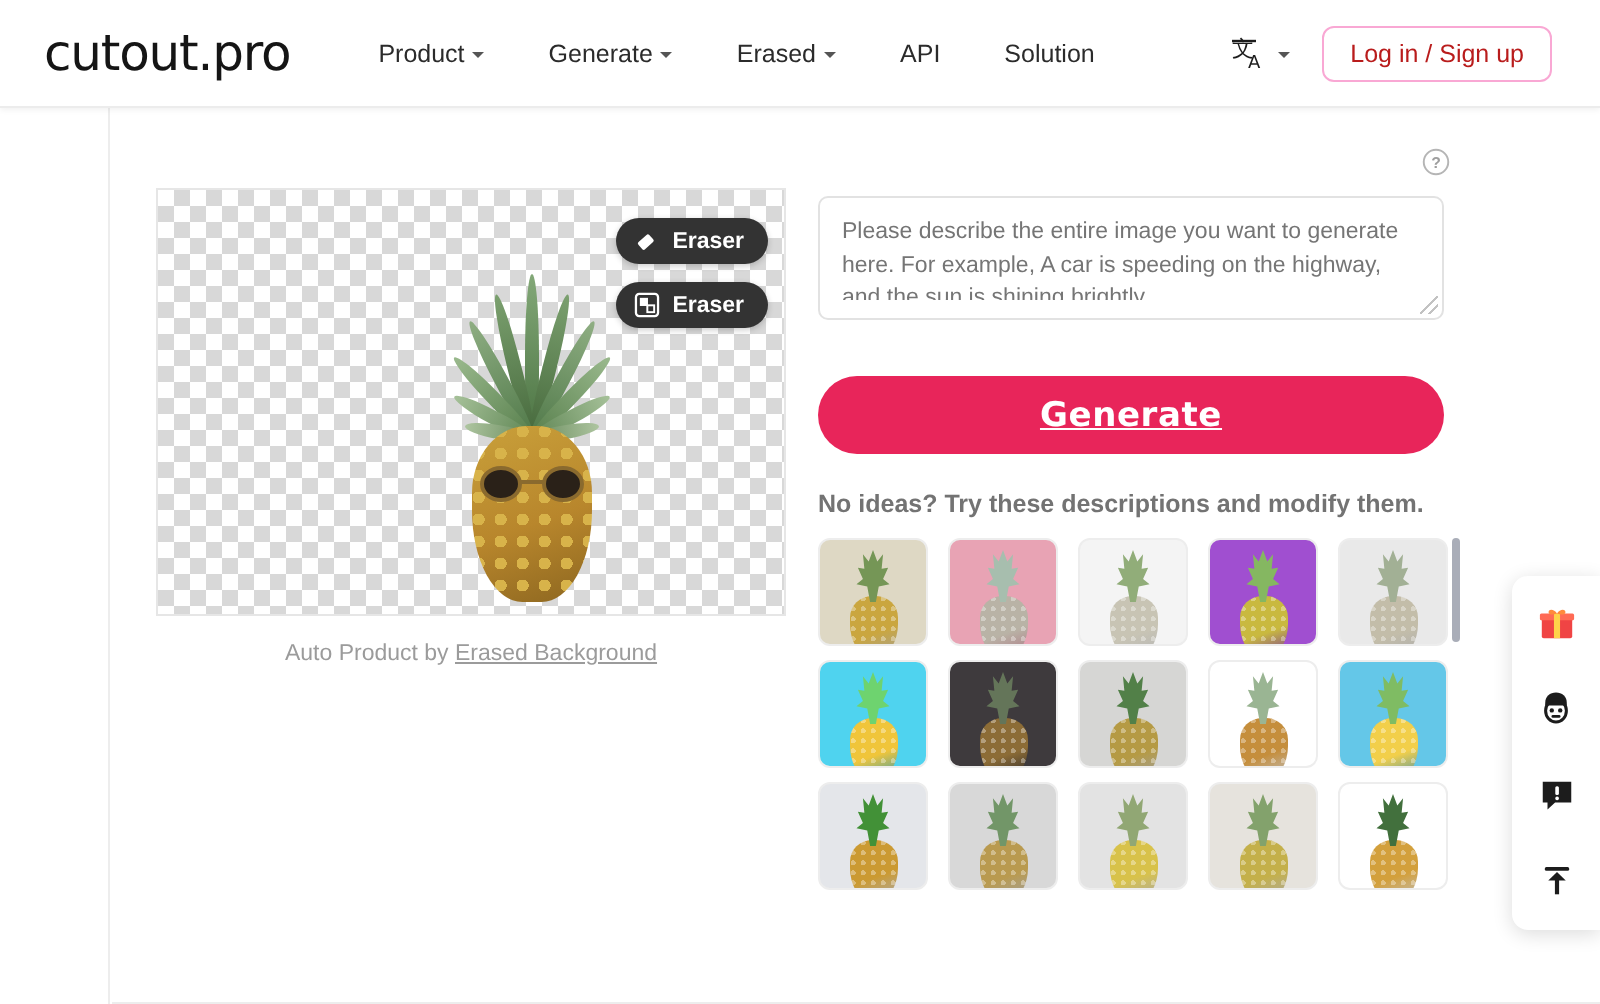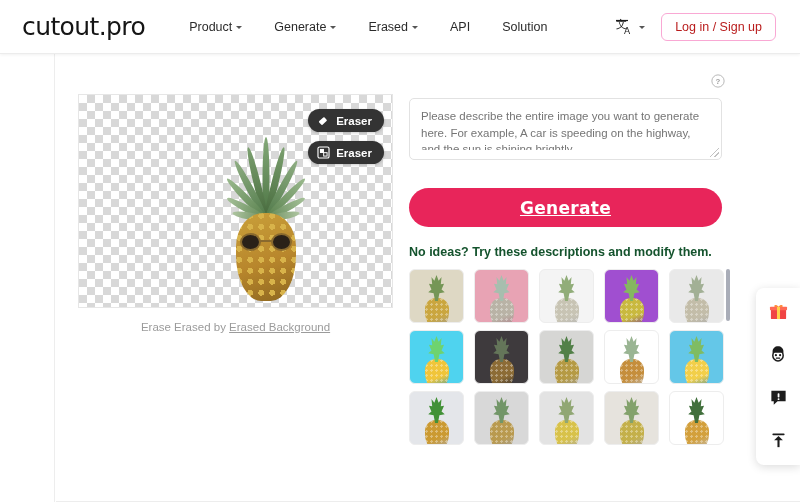--- a/index.html
+++ b/index.html
@@ -150,21 +150,21 @@
       linear-gradient(135deg, transparent 0 70%, #c2c2c2 70% 80%, transparent 80% 100%);
   }
   .generate {
     margin-top: 28px; width: 313px; height: 39px;
     background: #e8255a; color: #fff; border: 0; border-radius: 20px;
     font-size: 17px; font-weight: 700; letter-spacing: 0.3px; cursor: pointer;
     font-family: "DejaVu Sans", sans-serif;
     text-decoration: underline;
   }
   .ideas-title {
-    margin-top: 18px; font-size: 12.5px; font-weight: 700; color: #14532d;
+    margin-top: 18px; font-size: 12.5px; font-weight: 700; color: #737373;
   }
   .grid-wrap { position: relative; margin-top: 10px; width: 313px; }
   .grid {
     display: grid; grid-template-columns: repeat(5, 55px);
     gap: 7px 10px;
   }
   .thumb {
     width: 55px; height: 54px; border-radius: 6px;
     border: 1px solid #ededed; overflow: hidden; cursor: pointer;
     position: relative;
@@ -292,21 +292,21 @@
               <div class="lens l"></div>
               <div class="bridge"></div>
               <div class="lens r"></div>
             </div>
           </div>
         </div>
 
       </div>
 
       <div class="caption">
-        <span>Erase Erased by</span>
+        <span>Auto Product by</span>
         <a>Erased Background</a>
       </div>
     </div>
 
     <div class="right-col">
       <div class="panel-title">
         <svg class="help-icon" width="14" height="14" viewBox="0 0 16 16">
           <circle cx="8" cy="8" r="7" fill="none" stroke="#b5b5b5" stroke-width="1.1"></circle>
           <text x="8" y="11.5" text-anchor="middle" font-family="Liberation Sans, sans-serif" font-size="9" fill="#9e9e9e">?</text>
         </svg>

